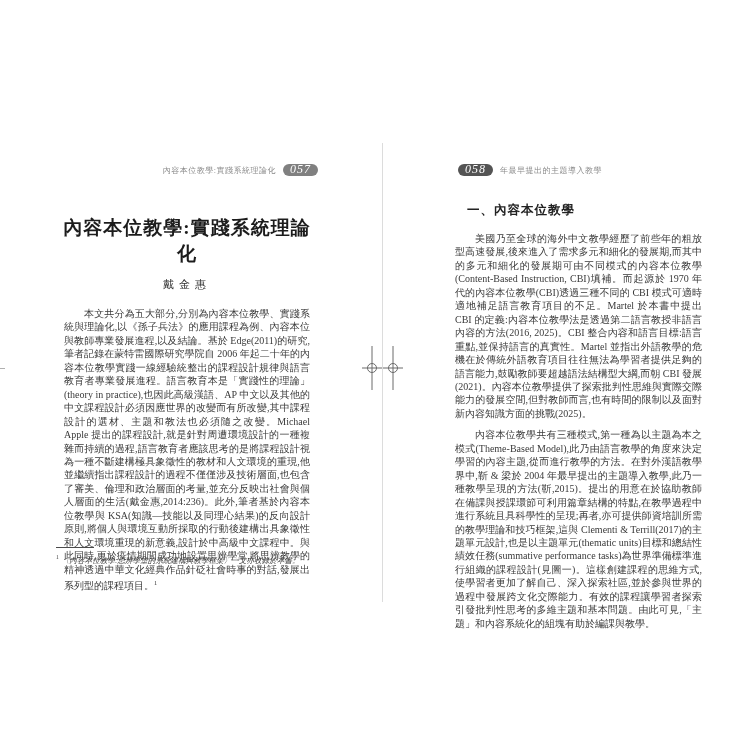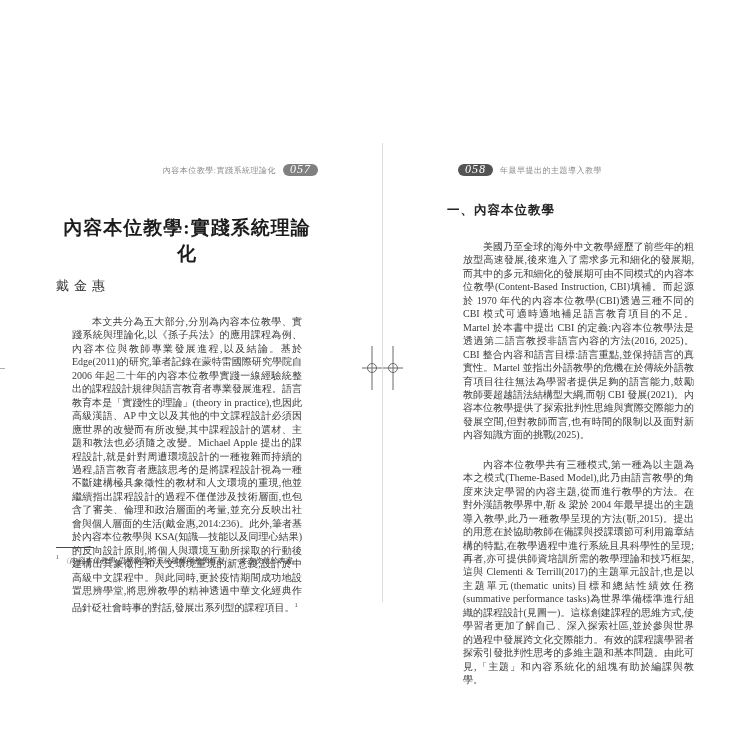--- a/index.html
+++ b/index.html
@@ -79,33 +79,34 @@
     text-align: center;
     font-size: 19px;
     font-weight: 700;
     letter-spacing: 1px;
     color: #1c1c1c;
   }
   .author {
     position: absolute;
     left: 56px; top: 277px;
     width: 262px;
-    font-size: 13px;
+    text-align: center;
+    font-size: 11px;
     letter-spacing: 5px;
     color: #2e2e2e;
   }
   .body-text {
     position: absolute;
     font-size: 10px;
     line-height: 13.45px;
     text-align: justify;
     color: #3a3a3a;
   }
   .body-text p {
-    margin: 16px;
+    margin: 8px;
     text-indent: 2em;
   }
   .body-left { left: 56px; top: 299px; width: 262px; }
   .body-left sup { font-size: 6.5px; }
 
   .footnote-rule {
     position: absolute;
     left: 56px; top: 547px;
     width: 38px; height: 1px;
     background: #4a4a4a;
@@ -117,21 +118,21 @@
     font-size: 7.6px;
     font-style: italic;
     line-height: 10px;
     color: #3a3a3a;
   }
   .footnote sup { font-size: 5.5px; font-style: normal; margin-right: 3px; }
 
   
   .section-heading {
     position: absolute;
-    left: 447px; top: 202px;
+    left: 467px; top: 202px;
     font-size: 12.5px;
     font-weight: 700;
     letter-spacing: 1px;
     color: #222222;
   }
   .body-right { left: 447px; top: 224px; width: 263px; }
 </style>
 </head>
 <body>
 

